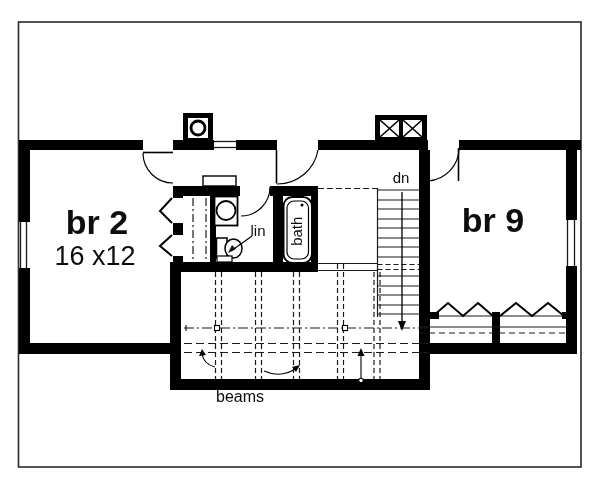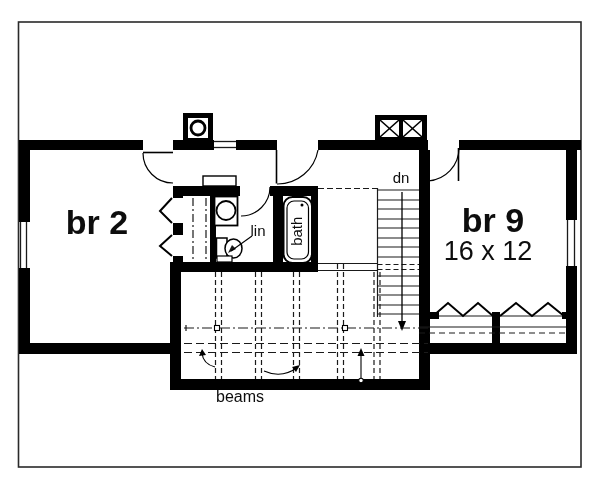--- a/index.html
+++ b/index.html
@@ -200,23 +200,23 @@
     <rect x="492" y="312" width="8" height="31" fill="#000"></rect>
     <rect x="562" y="312" width="15" height="7" fill="#000"></rect>
     <path d="M433,316 L448,303 L463,316 L478,303 L493,316" fill="none" stroke="#000" stroke-width="2"></path>
     <path d="M500,316 L516,303 L532,316 L548,303 L564,316" fill="none" stroke="#000" stroke-width="2"></path>
     <line x1="419" y1="327" x2="566" y2="327" stroke="#1a1a1a" stroke-width="1.1"></line>
     <line x1="419" y1="333" x2="566" y2="333" stroke="#1a1a1a" stroke-width="1.1" stroke-dasharray="6,4"></line>
   </g>
 </svg>
 
   <div class="lbl room-name" style="left:47px;top:204px;width:100px;">br 2</div>
+  <div class="lbl room-dims" style="left:45px;top:242px;width:100px;">16 x12</div>
 
   <div class="lbl room-name" style="left:443px;top:202px;width:100px;">br 9</div>
-  <div class="lbl room-dims" style="left:428px;top:237px;width:120px;">16 x 12</div>
 
 
   <div class="lbl small-lbl rot90" style="left:277px;top:223px;width:40px;">bath</div>
 
   <div class="lbl small-lbl" style="left:243px;top:223px;width:30px;">lin</div>
 
   <div class="lbl small-lbl" style="left:386px;top:170px;width:30px;">dn</div>
 
 
   <div class="lbl med-lbl" style="left:210px;top:360px;width:60px;margin-top:28px;">beams</div>

